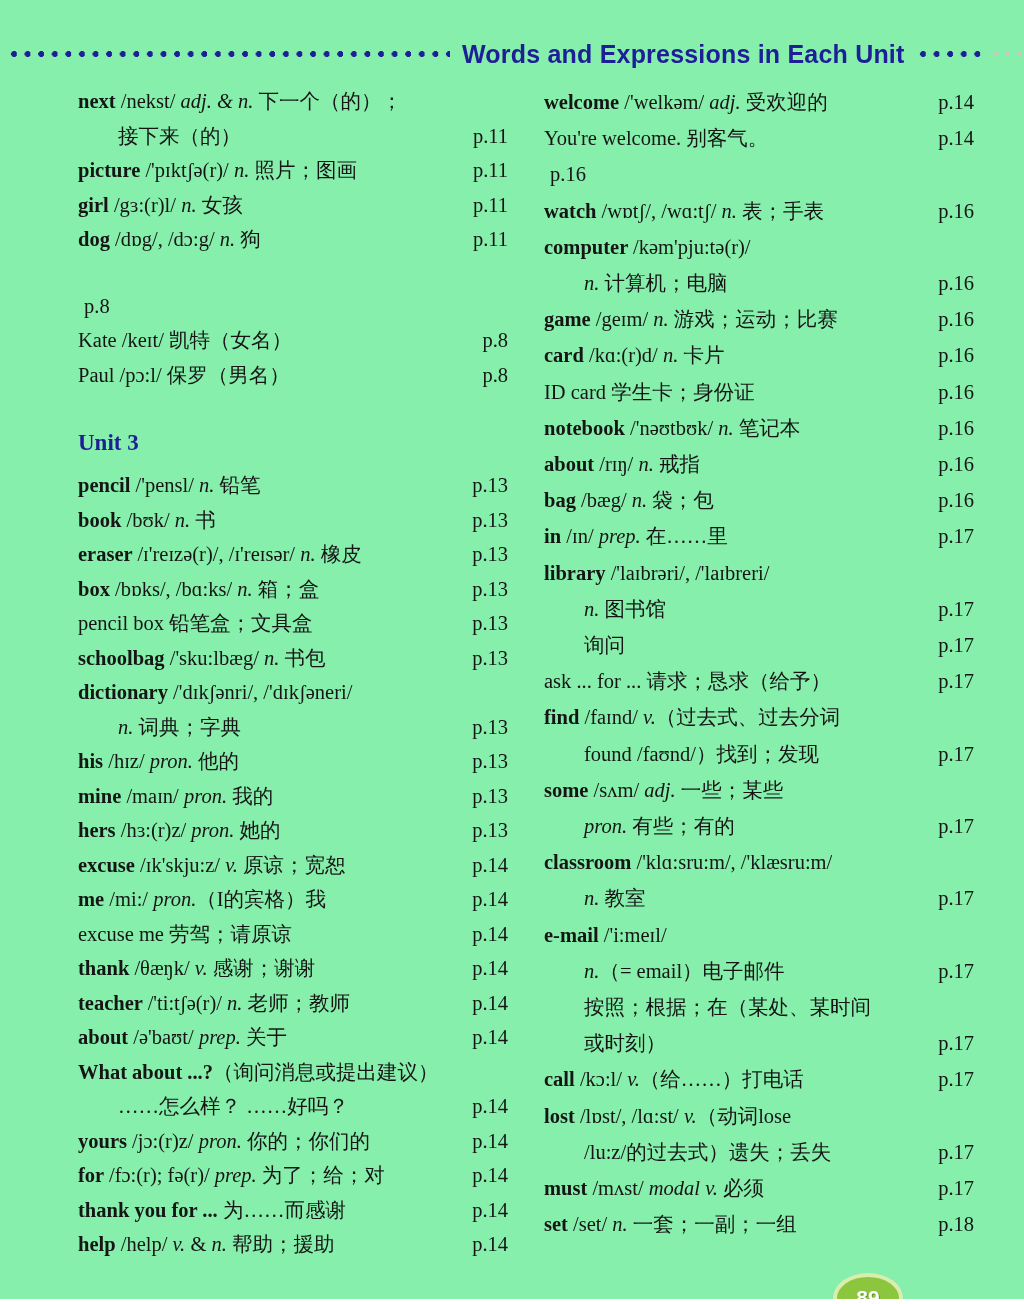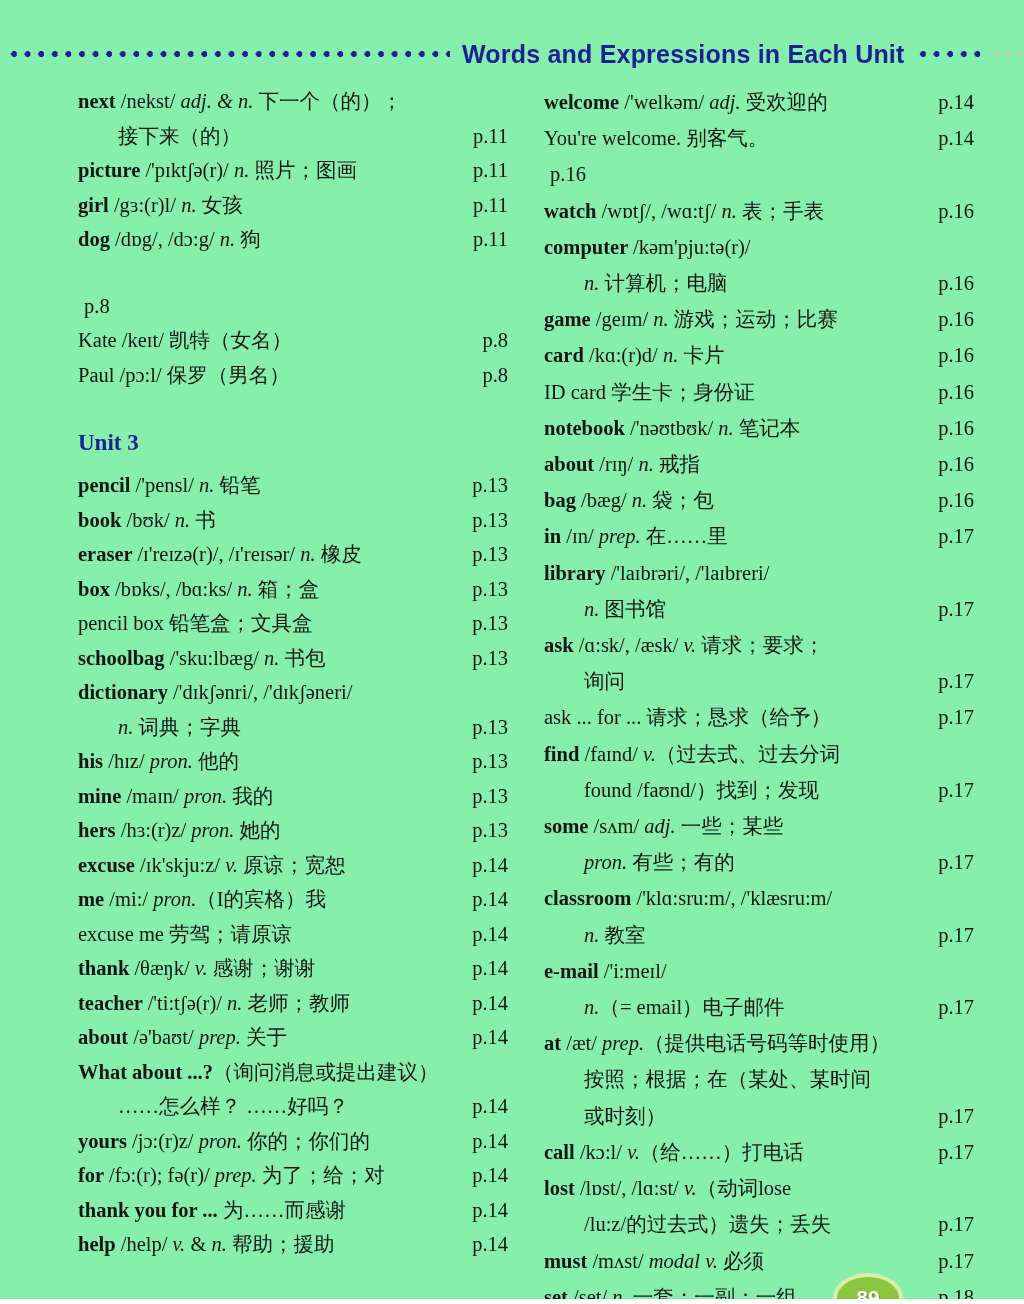--- a/index.html
+++ b/index.html
@@ -343,23 +343,20 @@
         <div class="entry">
           <div class="line">
             <span class="line-text"><span class="s-b">library </span><span class="s-r">/'laɪbrəri/, /'laɪbreri/</span></span>
           </div>
           <div class="line indent">
             <span class="line-text"><span class="s-i">n.</span><span class="s-r"> 图书馆</span></span>
             <span class="page-ref">p.17</span>
           </div>
         </div>
         <div class="entry">
-          <div class="line">
-            <span class="line-text"><span class="s-b">ask </span><span class="s-r">/ɑ:sk/, /æsk/ </span><span class="s-i">v.</span><span class="s-r"> 请求；要求；</span></span>
-          </div>
           <div class="line indent">
             <span class="line-text"><span class="s-r">询问</span></span>
             <span class="page-ref">p.17</span>
           </div>
         </div>
         <div class="entry">
           <div class="line">
             <span class="line-text"><span class="s-r">ask ... for ... 请求；恳求（给予）</span></span>
             <span class="page-ref">p.17</span>
           </div>
@@ -394,23 +391,20 @@
         <div class="entry">
           <div class="line">
             <span class="line-text"><span class="s-b">e-mail </span><span class="s-r">/'i:meɪl/</span></span>
           </div>
           <div class="line indent">
             <span class="line-text"><span class="s-i">n.</span><span class="s-r">（= email）电子邮件</span></span>
             <span class="page-ref">p.17</span>
           </div>
         </div>
         <div class="entry">
-          <div class="line">
-            <span class="line-text"><span class="s-b">at </span><span class="s-r">/æt/ </span><span class="s-i">prep.</span><span class="s-r">（提供电话号码等时使用）</span></span>
-          </div>
           <div class="line indent">
             <span class="line-text"><span class="s-r">按照；根据；在（某处、某时间</span></span>
           </div>
           <div class="line indent">
             <span class="line-text"><span class="s-r">或时刻）</span></span>
             <span class="page-ref">p.17</span>
           </div>
         </div>
         <div class="entry">
           <div class="line">

